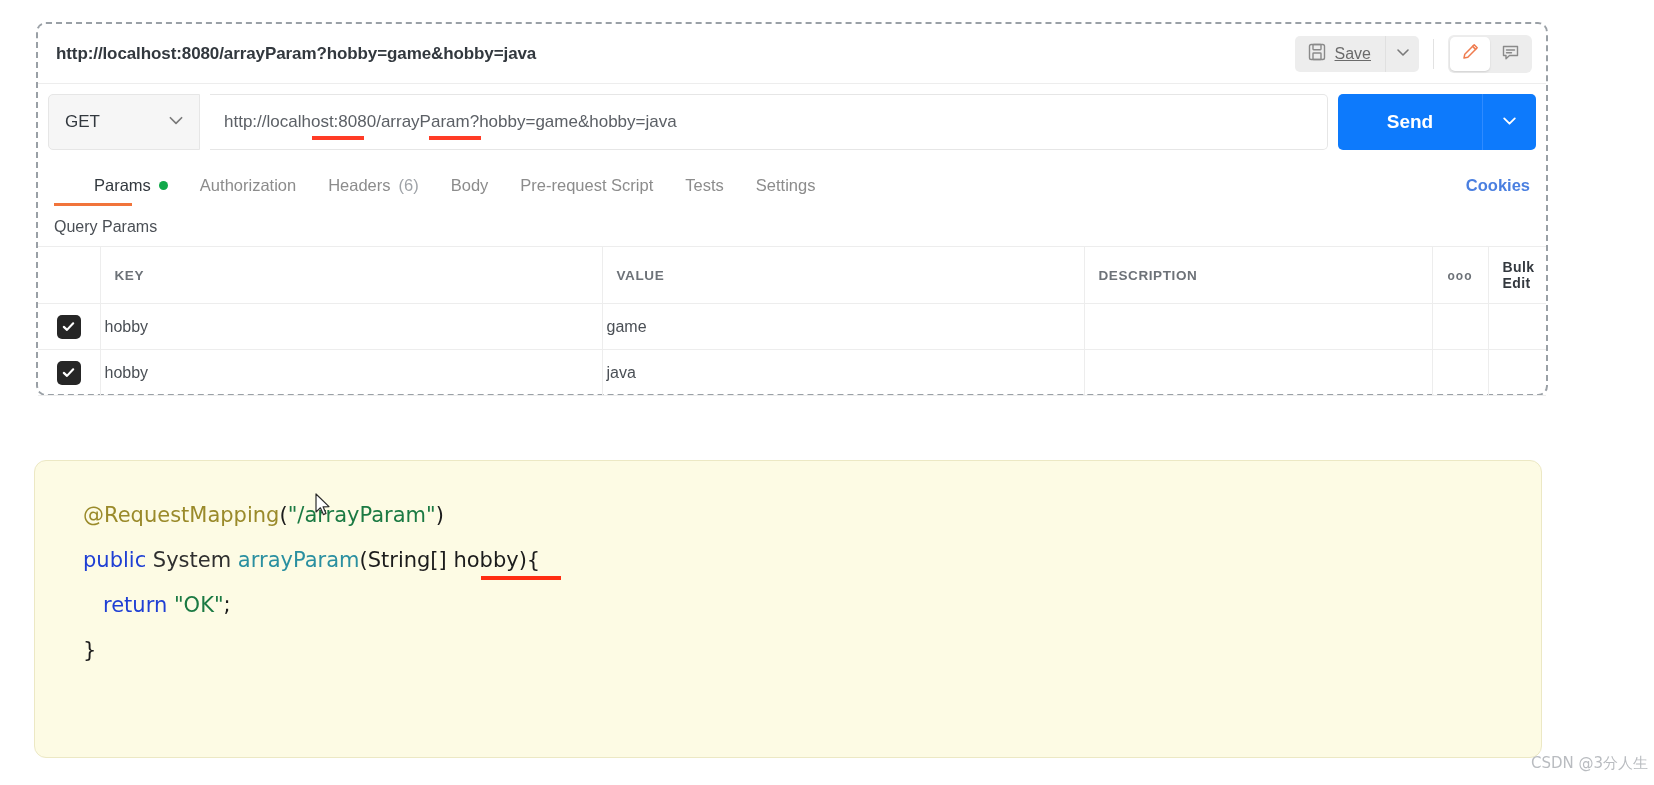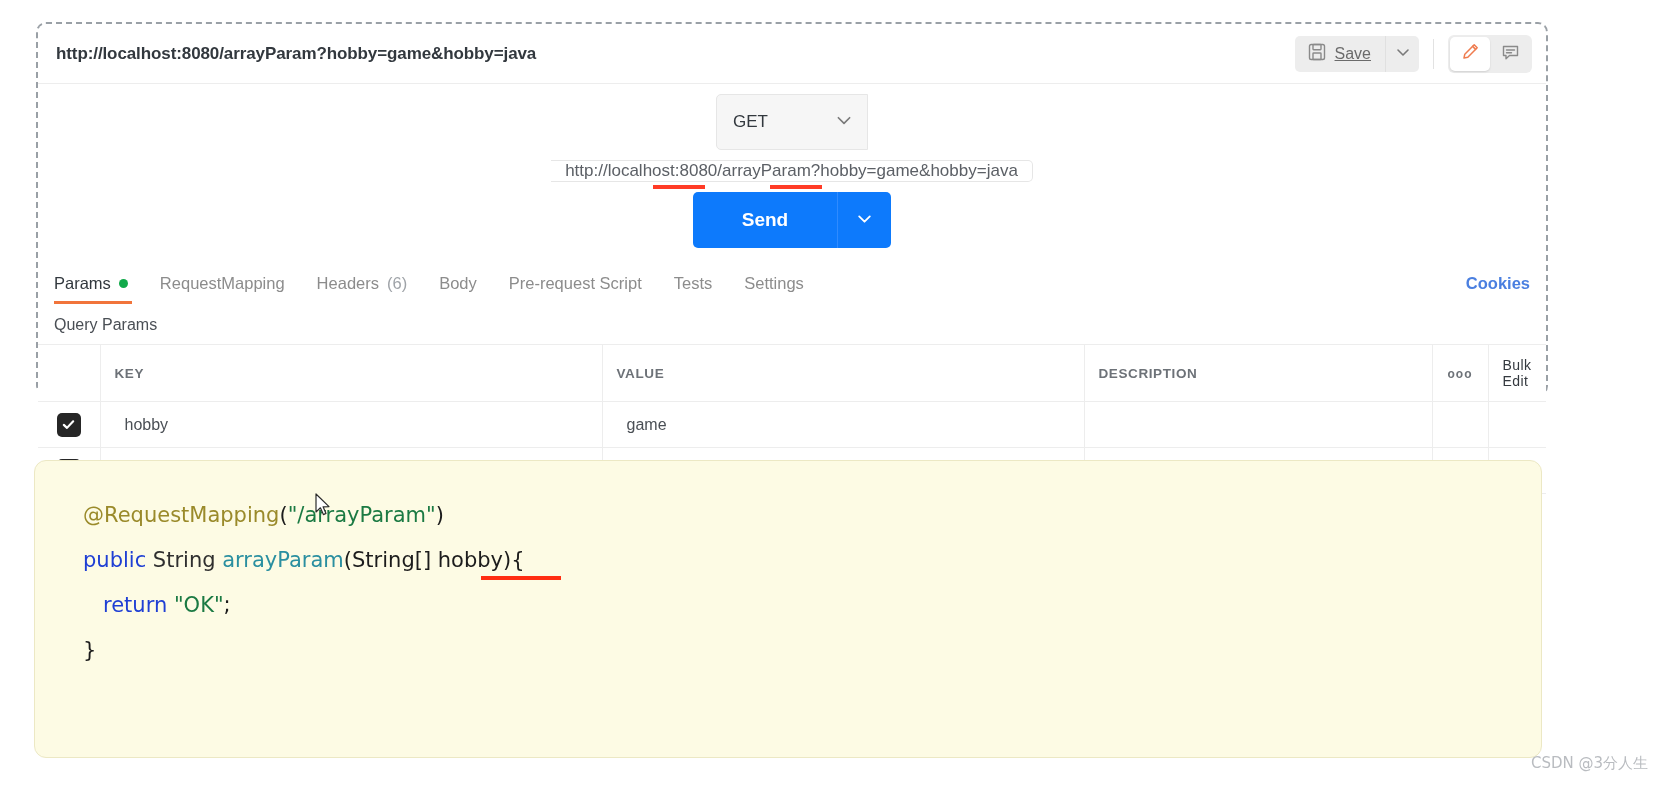--- a/index.html
+++ b/index.html
@@ -69,21 +69,20 @@
     display: flex; align-items: center; justify-content: center;
     border: none; background: transparent; border-radius: 5px; cursor: pointer;
   }
   .icon-btn.active { background: #fff; box-shadow: 0 1px 2px rgba(0,0,0,.12); }
 
   
   .url-row {
     display: flex; align-items: center;
     padding: 10px 10px 10px 10px;
     gap: 10px;
-    flex-direction: column;
   }
   .method-select {
     width: 152px; height: 56px;
     background: #f6f6f6;
     border: 1px solid #e6e6e6;
     border-radius: 5px 0 0 5px;
     display: flex; align-items: center; justify-content: space-between;
     padding: 0 14px 0 16px;
     font-size: 17px; color: #32383e;
     cursor: pointer;
@@ -132,21 +131,21 @@
   }
   .tab {
     display: flex; align-items: center; gap: 8px;
     font-size: 16.5px;
     color: #8c8c8c;
     padding: 0 16px 11px 16px;
     cursor: pointer;
     white-space: nowrap;
   }
   .tab:first-child { padding-left: 0; }
-  .tab.active { color: #32383e; }
+  .tab.active { color: #32383e; margin-left: 40px; }
   .tab.active::after {
     content: "";
     position: absolute;
     bottom: 0; left: 16px;
     width: 78px; height: 3px;
     background: #f1743b;
   }
   .tab .muted { color: #9fa3a8; }
   .green-dot { width: 9px; height: 9px; border-radius: 50%; background: #11a94a; display: inline-block; }
   .cookies-link {
@@ -175,30 +174,30 @@
     letter-spacing: 0.6px;
     color: #6d7278;
     font-weight: bold;
     padding: 12px 0 12px 14px;
     background: #fff;
     height: 46px;
   }
   .tbl td {
     font-size: 16px;
     color: #4a4f55;
-    padding: 0 0 0 24px;
+    padding: 0 0 0 4px;
     height: 46px;
   }
   .col-chk { width: 62px; border-left: none !important; }
   .col-key { width: 502px; }
   .col-val { width: 482px; }
   .col-desc { width: 348px; }
   .col-dots { width: 56px; text-align: center !important; padding-left: 0 !important; }
   .col-bulk { border-right: none !important; padding-left: 14px !important; }
-  .bulk-edit { color: #34393f; font-weight: normal; font-size: 14px; letter-spacing: .4px; cursor: pointer; margin-top: 12px; }
+  .bulk-edit { color: #34393f; font-weight: bold; font-size: 14px; letter-spacing: .4px; cursor: pointer; margin-top: 12px; }
   .dots { letter-spacing: 1px; color: #6d7278; font-size: 12px; }
   .chk-cell { text-align: center !important; padding-left: 0 !important; }
   .chkbox {
     width: 24px; height: 24px;
     background: #262626;
     border-radius: 5px;
     display: inline-flex; align-items: center; justify-content: center;
     cursor: pointer;
     vertical-align: middle;
   }
@@ -327,21 +326,21 @@
         </button>
       </div>
     </div>
 
     <div class="tabs-row">
       <div class="tab active">
         <span>Params</span>
         <span class="green-dot"></span>
       </div>
       <div class="tab">
-        <span>RequestMapping</span>
+        <span>Authorization</span>
       </div>
       <div class="tab">
         <span>Headers</span>
         <span class="muted">(6)</span>
       </div>
       <div class="tab">
         <span>Body</span>
       </div>
       <div class="tab">
         <span>Pre-request Script</span>
@@ -396,21 +395,21 @@
           <td class="col-desc"></td>
           <td class="col-dots"></td>
           <td class="col-bulk"></td>
         </tr>
       </tbody>
     </table>
   </div>
 
   <div class="code-panel" id="code-panel">
       <div class="code-line"><span class="c-ann">@RequestMapping</span><span class="c-plain">(</span><span class="c-str">"/arrayParam"</span><span class="c-plain">)</span></div>
-      <div class="code-line"><span class="c-kw">public</span><span class="c-type"> String </span><span class="c-fn">arrayParam</span><span class="c-plain">(String[] hobby){</span><span class="code-ul" style="left: 398px; width: 80px; top: 38px;"></span></div>
+      <div class="code-line"><span class="c-kw">public</span><span class="c-type"> System </span><span class="c-fn">arrayParam</span><span class="c-plain">(String[] hobby){</span><span class="code-ul" style="left: 398px; width: 80px; top: 38px;"></span></div>
       <div class="code-line"><span class="c-plain">   </span><span class="c-kw">return</span><span class="c-plain"> </span><span class="c-str">"OK"</span><span class="c-plain">;</span></div>
       <div class="code-line"><span class="c-plain">}</span></div>
     </div>
 
   <span class="cursor-arrow">
     <svg width="18" height="26" viewBox="0 0 18 26">
       <path d="M1 1 L1 19 L5.4 14.8 L8.4 21.6 L11 20.4 L8.1 13.8 L14 13.6 Z" fill="#ffffff" stroke="#2b2b2b" stroke-width="1.2" stroke-linejoin="round"></path>
     </svg>
   </span>
 

